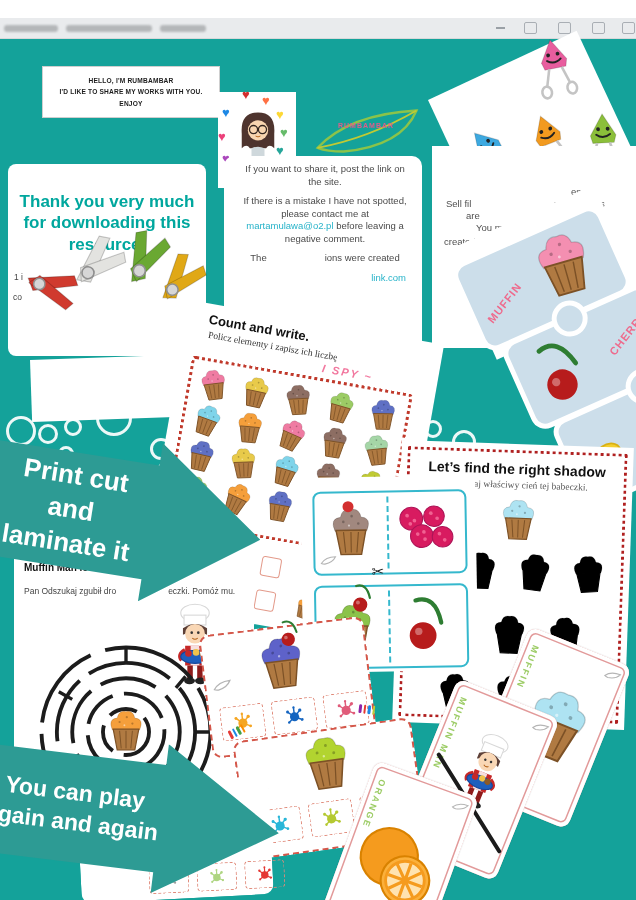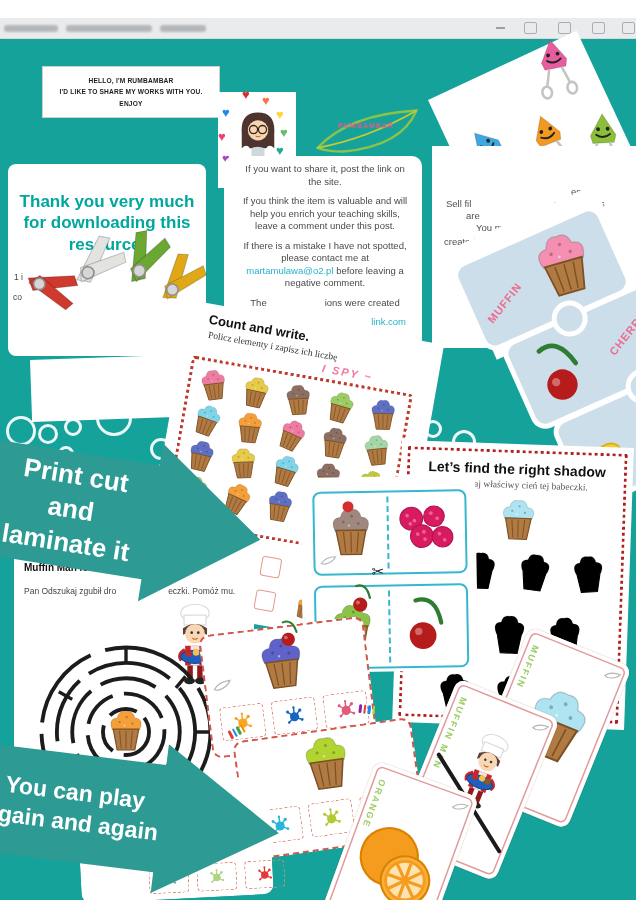--- a/index.html
+++ b/index.html
@@ -344,21 +344,20 @@
     <svg style="position:absolute;left:104px;top:56px;width:70px;height:70px;color:#6aa832;transform:rotate(-64deg)" viewBox="0 0 64 64">
         <use href="#pin"></use>
       </svg>
     <svg style="position:absolute;left:142px;top:80px;width:66px;height:66px;color:#e0a816;transform:rotate(-50deg)" viewBox="0 0 64 64">
         <use href="#pin"></use>
       </svg>
   </div>
 
   <div class="abs share">
     <p>If you want to share it, post the link on the site.</p>
-    <p>If you think the item is valuable and will help you enrich your teaching skills, leave a comment under this post.</p>
     <p><span>If there is a mistake I have not spotted, please contact me at </span><a class="tealink" href="#">martamulawa@o2.pl</a><span> before leaving a negative comment.</span></p>
     <p><span>The</span><span class="gap"></span><span>ions were created</span></p>
     <p class="siteline"><a class="tealink" href="#">link.com</a></p>
   </div>
 
   <div class="paper rot" style="left:448px;top:250px;width:160px;height:120px;transform:rotate(-24deg)"></div>
   <div class="paper rot" style="left:540px;top:300px;width:120px;height:140px;transform:rotate(-24deg)"></div>
   <div class="abs pzwrap">
     <div class="tile" style="left:0;top:0">
       <svg class="cup" style="--f:#f48fb1;position:absolute;left:66px;top:2px;width:72px;height:72px;transform:rotate(8deg)" viewBox="0 0 60 60">

